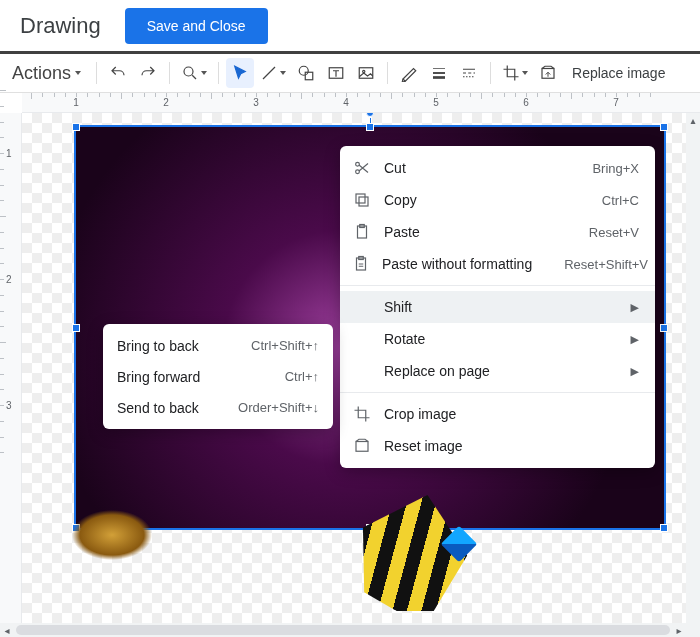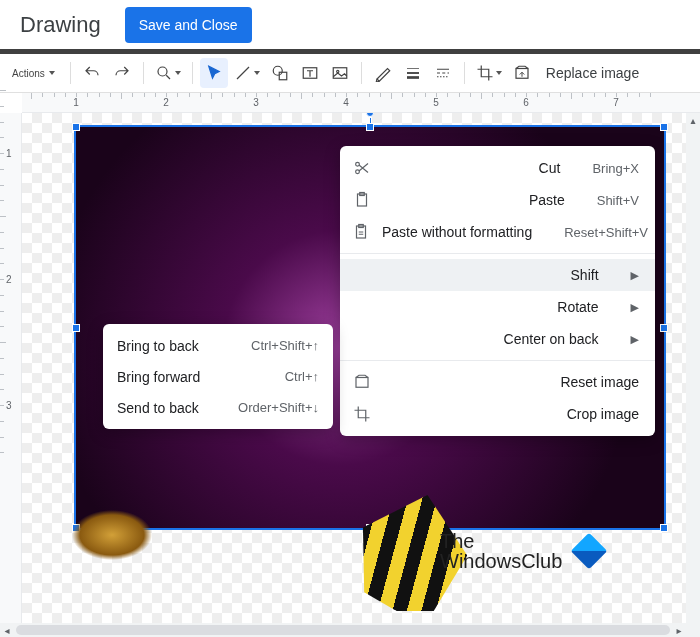--- a/index.html
+++ b/index.html
@@ -1,39 +1,39 @@
 <!DOCTYPE html>
 <html><head>
 <meta charset="utf-8">
 <style>
   * { box-sizing: border-box; margin: 0; padding: 0; font-family: Arial, "Helvetica Neue", sans-serif; }
   html, body { width: 700px; height: 637px; overflow: hidden; background: #fff; }
   
   .header {
     display: flex; align-items: center; padding: 0 20px; height: 54px;
-    border-bottom: 5px solid #404040;
+    border-bottom: 3px solid #404040;
   }
   .title { font-size: 22px; color: #3c4043; flex: 0 0 auto; margin-right: 24px; font-weight: 400;}
   .autosave { font-size: 13px; color: #5f6368; flex: 1; text-align: left; padding-left: 110px;}
   .close-btn {
     background: #1a73e8; color: #fff; border: none; border-radius: 4px;
-    padding: 0 14px; height: 36px; font-size: 14px; font-weight: 500; cursor: pointer; text-align: right;
+    padding: 0 22px; height: 36px; font-size: 14px; font-weight: 500; cursor: pointer; text-align: right;
   }
   
   .toolbar {
     display: flex; align-items: center; height: 39px; border-bottom: 1px solid #e0e0e0;
     padding: 0 4px; gap: 2px; font-size: 13px; color: #3c4043;
   }
   .tbtn {
     display: inline-flex; align-items: center; justify-content: center;
     height: 30px; min-width: 28px; border-radius: 4px; cursor: pointer;
     color: #444; padding: 0 4px;
   }
   .tbtn.active { background: #e8f0fe; color: #1967d2; }
-  .tbtn.text { padding: 0 8px; font-size: 10px; }
+  .tbtn.text { padding: 0 8px; font-size: 18px; }
   .tbtn.text::after { content: ""; margin-left:4px; border-top:4px solid #555; border-left:3px solid transparent; border-right:3px solid transparent; display:inline-block; vertical-align:middle;}
   .tsep { width: 1px; height: 22px; background: #ddd; margin: 0 5px; }
   svg { width: 18px; height: 18px; fill: none; stroke: #444; stroke-width: 1.6; }
   .tbtn.small-caret::after { content:""; margin-left:2px; border-top:4px solid #555; border-left:3px solid transparent; border-right:3px solid transparent;}
   .replace-lbl { padding: 0 6px; font-size: 14px; color: #3c4043; cursor: pointer; margin-left:2px;}
   
   .ruler-h {
     position: relative; height: 20px; background: #f8f9fa; border-bottom: 1px solid #e8eaed;
     margin-left: 22px;
   }
@@ -92,21 +92,21 @@
     box-shadow: 0 4px 16px rgba(0,0,0,.28); padding: 6px 0; font-size: 14px; color: #202124;
     z-index: 50;
   }
   .menu .row {
     display: flex; align-items: center; height: 32px; padding: 0 16px 0 12px;
     cursor: pointer; white-space: nowrap; gap: 12px;
   }
   .menu .row:hover, .menu .row.hl { background: #eef1f3; }
   .menu .ic { width: 20px; display: inline-flex; align-items:center; justify-content:center; color:#5f6368;}
   .menu .ic svg{stroke:#5f6368;}
-  .menu .lbl { flex: 1; text-align: right; }
+  .menu .lbl { flex: 1; }
   .menu .sc { color: #5f6368; font-size: 13px; margin-left: 20px; }
   .menu .arw { color:#5f6368; font-size: 11px; margin-left: 20px;}
   .menu .sep { height: 1px; background: #e8eaed; margin: 5px 0; }
   .menu.main { left: 340px; top: 146px; width: 315px; }
   .menu.sub  { left: 103px; top: 324px; width: 230px; }
   .menu.sub .row { padding: 0 14px; justify-content: space-between; height: 31px;}
   .menu.sub .lbl { flex: 0 1 auto; }
   .menu.sub .sc { margin-left: auto; }
   
   .sb-v { position:absolute; right:0; top:113px; bottom:14px; width:14px; background:#f1f3f4;}
@@ -315,49 +315,55 @@
     <div class="handle hTR"></div>
     <div class="handle hL"></div>
     <div class="handle hR"></div>
     <div class="handle hBL"></div>
     <div class="handle hB"></div>
     <div class="handle hBR"></div>
   </div>
   <div class="bee"></div>
   <div class="wasp-abs"></div>
   <div class="wm">
-    <div>
-      <div class="txt1">The</div>
-      <div class="txt2">WindowsClub</div>
-    </div>
     <div class="logo"></div>
   </div>
 </div>
 
 <div class="menu main">
   <div class="row">
     <span class="ic">
         <svg viewBox="0 0 24 24">
           <circle cx="6" cy="7" r="2.5"></circle>
           <circle cx="6" cy="17" r="2.5"></circle>
           <path d="M8 8l12 10M8 16L20 6"></path>
         </svg>
       </span>
     <span class="lbl">Cut</span>
     <span class="sc">Bring+X</span>
   </div>
   <div class="row">
     <span class="ic">
         <svg viewBox="0 0 24 24">
+          <rect x="8" y="8" width="12" height="12"></rect>
+          <rect x="4" y="4" width="12" height="12"></rect>
+        </svg>
+      </span>
+    <span class="lbl">Copy</span>
+    <span class="sc">Ctrl+C</span>
+  </div>
+  <div class="row">
+    <span class="ic">
+        <svg viewBox="0 0 24 24">
           <rect x="6" y="4" width="12" height="16"></rect>
           <rect x="9" y="2" width="6" height="4"></rect>
         </svg>
       </span>
     <span class="lbl">Paste</span>
-    <span class="sc">Shift+V</span>
+    <span class="sc">Reset+V</span>
   </div>
   <div class="row">
     <span class="ic">
         <svg viewBox="0 0 24 24">
           <rect x="6" y="4" width="12" height="16"></rect>
           <rect x="9" y="2" width="6" height="4"></rect>
           <path d="M9 12h6M9 15h6"></path>
         </svg>
       </span>
     <span class="lbl">Paste without formatting</span>
@@ -369,40 +375,40 @@
     <span class="lbl">Shift</span>
     <span class="arw">▶</span>
   </div>
   <div class="row">
     <span class="ic"></span>
     <span class="lbl">Rotate</span>
     <span class="arw">▶</span>
   </div>
   <div class="row">
     <span class="ic"></span>
-    <span class="lbl">Center on back</span>
+    <span class="lbl">Replace on page</span>
     <span class="arw">▶</span>
   </div>
   <div class="sep"></div>
+  <div class="row">
+    <span class="ic">
+        <svg viewBox="0 0 24 24">
+          <path d="M7 2v15h15M2 7h15v15"></path>
+        </svg>
+      </span>
+    <span class="lbl">Crop image</span>
+  </div>
   <div class="row">
     <span class="ic">
         <svg viewBox="0 0 24 24">
           <rect x="4" y="6" width="16" height="13"></rect>
           <path d="M4 6l4-3h8l4 3"></path>
         </svg>
       </span>
     <span class="lbl">Reset image</span>
-  </div>
-  <div class="row">
-    <span class="ic">
-        <svg viewBox="0 0 24 24">
-          <path d="M7 2v15h15M2 7h15v15"></path>
-        </svg>
-      </span>
-    <span class="lbl">Crop image</span>
   </div>
 </div>
 
 <div class="menu sub">
   <div class="row">
     <span class="lbl">Bring to back</span>
     <span class="sc">Ctrl+Shift+↑</span>
   </div>
   <div class="row">
     <span class="lbl">Bring forward</span>

